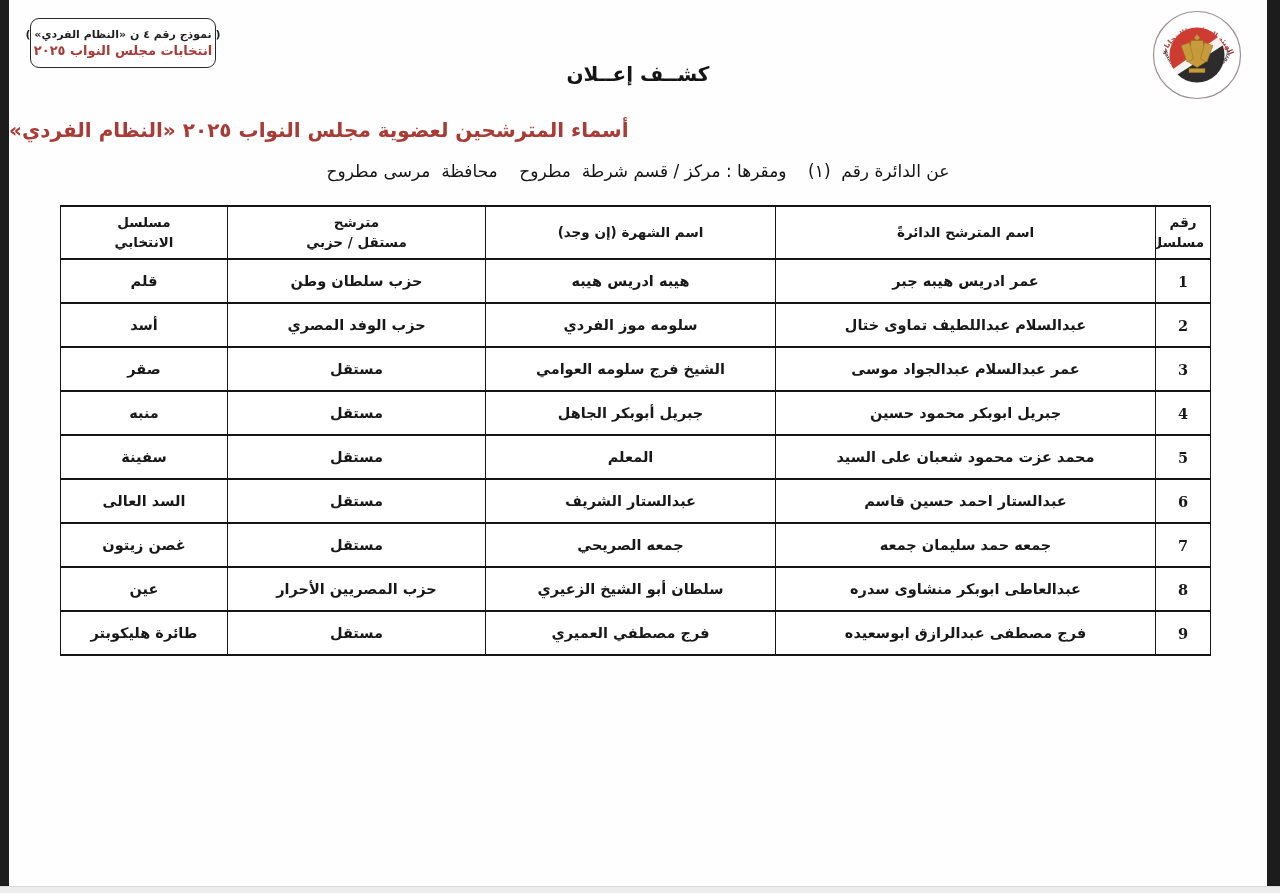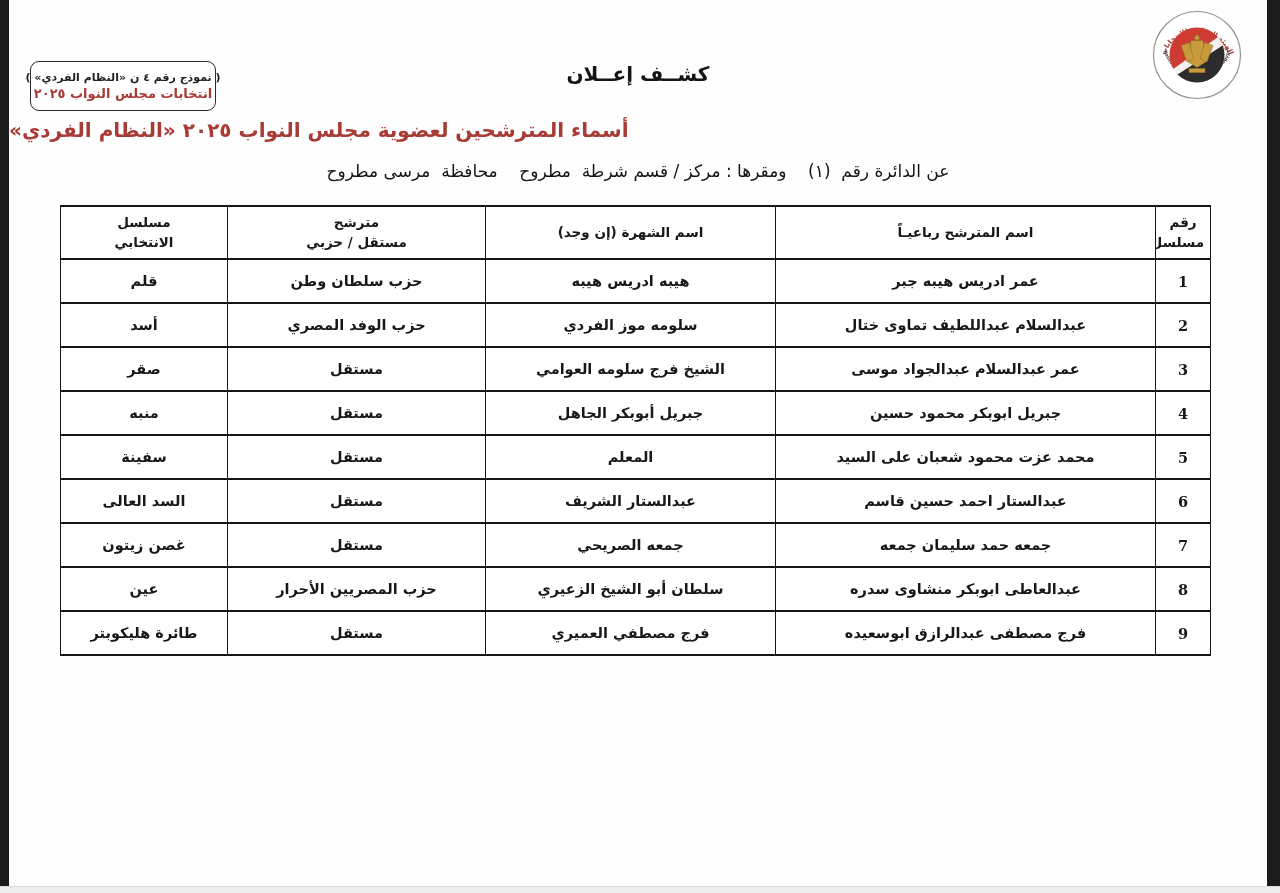--- a/index.html
+++ b/index.html
@@ -15,21 +15,21 @@
   .edge-right { position: absolute; right: 0; top: 0; width: 13px; height: 887px; background: #1c1c1c; }
   .edge-bottom{ position: absolute; left: 0; bottom: 0; width: 1280px; height: 7px; background: #ededed; border-top: 1px solid #d9d9d9; }
 
   .sheet { position: absolute; left: 9px; top: 0; width: 1258px; height: 887px; background: #fefefe; }
 
   
   .form-box {
     position: absolute; left: 21px; top: 18px; width: 186px; height: 50px;
     border: 1.6px solid #2a2a2a; border-radius: 9px;
     display: flex; flex-direction: column; align-items: center; justify-content: center;
-    gap: 2px; padding: 2px 4px; background: #fff; margin-top: 43px;
+    gap: 2px; padding: 2px 4px; background: #fff;
   }
   .form-box .l1 { font-size: 11px; font-weight: bold; color: #1f1f1f; white-space: nowrap; }
   .form-box .l2 { font-size: 13px; font-weight: bold; color: #a93b36; white-space: nowrap; }
 
   
   .logo-wrap { position: absolute; right: 25px; top: 10px; width: 90px; height: 90px; }
 
   
   .doc-title {
     position: absolute; top: 62px; left: 0; width: 100%;
@@ -120,21 +120,21 @@
         <col class="c-shohra">
         <col class="c-party">
         <col class="c-symbol">
     </colgroup>
     <thead>
       <tr>
         <th>
           <span>رقم</span><br>
           <span>مسلسل</span>
         </th>
-        <th>اسم المترشح رباعيـاً</th>
+        <th>اسم المترشح الدائرةً</th>
         <th>اسم الشهرة (إن وجد)</th>
         <th>
           <span>مترشح</span><br>
           <span>مستقل / حزبي</span>
         </th>
         <th>
           <span>مسلسل</span><br>
           <span>الانتخابي</span>
         </th>
       </tr>

